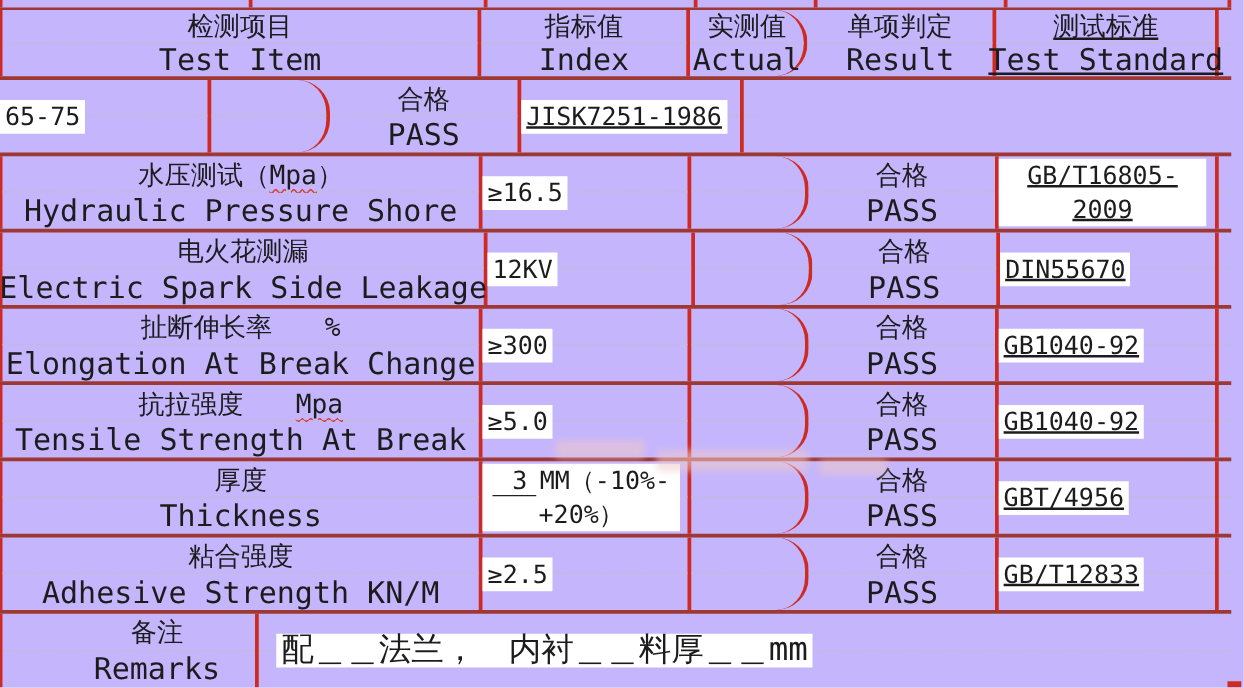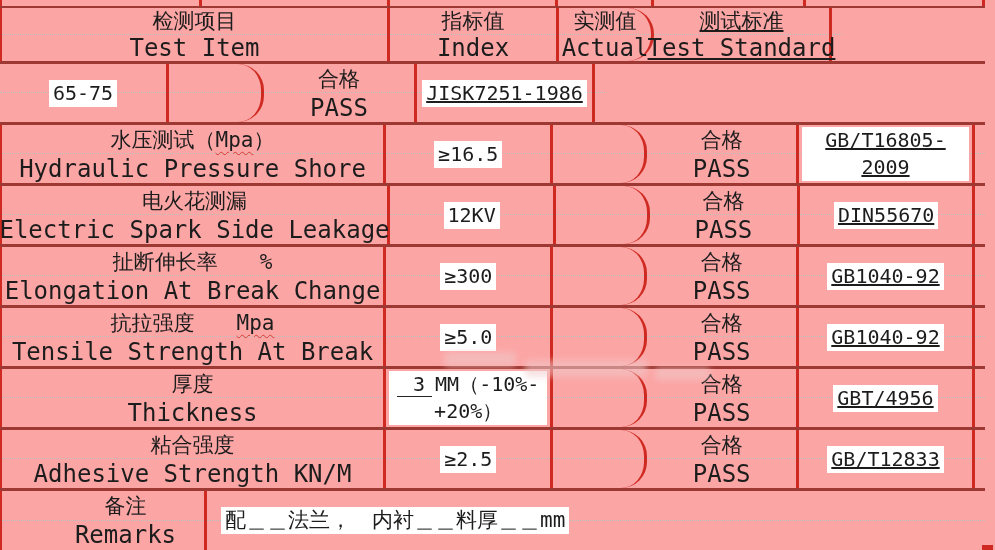--- a/index.html
+++ b/index.html
@@ -1,21 +1,21 @@
 <!DOCTYPE html>
 <html style="--bv: #cf2a21; --bh: #9e3832; --grid: #bfbfbf; --text: #1c1c1c; --wavy: #d93a2e; --wm: #f0c9c9;"><head>
 <meta charset="utf-8">
 <style>
   :root{
     --bv:#cf2a21; --bh:#9e3832; --grid:#bfbfbf; --text:#1c1c1c; --wavy:#d93a2e; --wm:#f0c9c9;
   }
   *{margin:0;padding:0;box-sizing:border-box;}
   body{background:#fff;}
   .stage{
-    position:relative;width:995px;height:550px;background:#fca5a5;overflow:hidden;
+    position:relative;width:995px;height:550px;background:#c4b5fd;overflow:hidden;
     font-family:"DejaVu Sans Mono","DejaVu Sans",monospace;color:var(--text);
   }
   
   .top-strip{position:relative;height:6px;width:995px;}
   .stub{position:absolute;top:0;height:6px;width:3px;background:var(--bv);}
   
   .trow{position:relative;display:flex;width:985px;border-bottom:3px solid var(--bh);}
   .trow.header{height:58px;border-top:2px solid var(--bh);}
   .trow.body{height:61px;}
   .trow.remarks{height:59px;border-bottom:none;}
@@ -28,27 +28,27 @@
   .rc1{width:207px;border-left:2px solid var(--bv);border-right:3px solid var(--bv);padding-left:45px;}
   .rc2{width:778px;}
   .spacer{position:relative;width:10px;height:100%;}
   
   .midline{position:absolute;left:0;right:0;top:calc(50% - 1px);border-top:1px dotted var(--grid);z-index:0;}
   
   .line{position:relative;z-index:1;height:50%;display:flex;align-items:center;justify-content:center;white-space:pre;}
   .cn{font-size:21px;}
   .en{font-size:24px;}
   
-  .valwrap{position:relative;z-index:1;height:100%;display:flex;align-items:center;justify-content:center;}
+  .valwrap{position:relative;z-index:1;height:100%;display:flex;align-items:center;}
   .val{background:#fff;padding:0 4px;font-size:20px;text-align:center;line-height:27px;max-width:96%;}
   .wavy:not(:empty){text-decoration:underline;text-decoration-style:wavy;text-decoration-color:var(--wavy);text-decoration-thickness:1px;text-underline-offset:4px;}
   .u-seg{border-bottom:1.5px solid #222;padding:0 7px 0 16px;margin-right:3px;display:inline-block;line-height:24px;}
   
   .remark-content{position:relative;z-index:1;height:100%;display:flex;align-items:center;justify-content:flex-start;padding-left:14px;}
-  .remark-content .val{font-size:21px;text-align:left;}
+  .remark-content .val{font-size:26px;text-align:left;}
   
   .wm-blob{position:absolute;background:var(--wm);opacity:.55;filter:blur(3px);border-radius:4px;z-index:2;pointer-events:none;}
   
   .br-stub{position:absolute;left:982px;top:545px;width:11px;height:5px;background:var(--bv);}
 </style>
 </head>
 <body>
 
 <div class="stage">
 
@@ -71,20 +71,25 @@
     <div class="cell c2">
       <div class="midline"></div>
       <div class="line cn">指标值</div>
       <div class="line en">Index</div>
     </div>
     <div class="cell c3">
       <div class="midline"></div>
       <div class="line cn">实测值</div>
       <div class="line en">Actual</div>
     </div>
+    <div class="cell c4">
+      <div class="midline"></div>
+      <div class="line cn">单项判定</div>
+      <div class="line en">Result</div>
+    </div>
     <div class="cell c5">
       <div class="midline"></div>
       <div class="line cn">测试标准</div>
       <div class="line en">Test Standard</div>
     </div>
     <div class="spacer">
         <div class="midline"></div>
       </div>
   </div>
 

